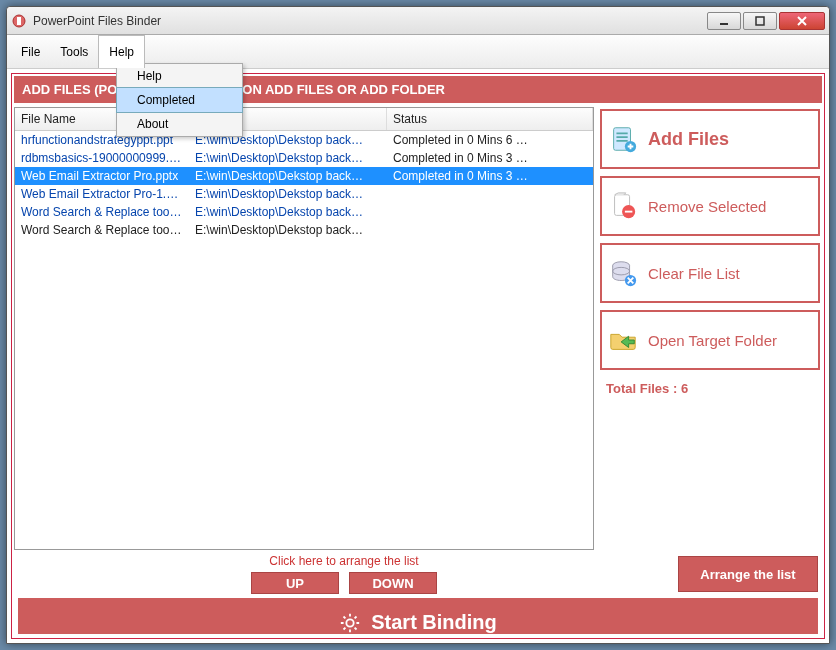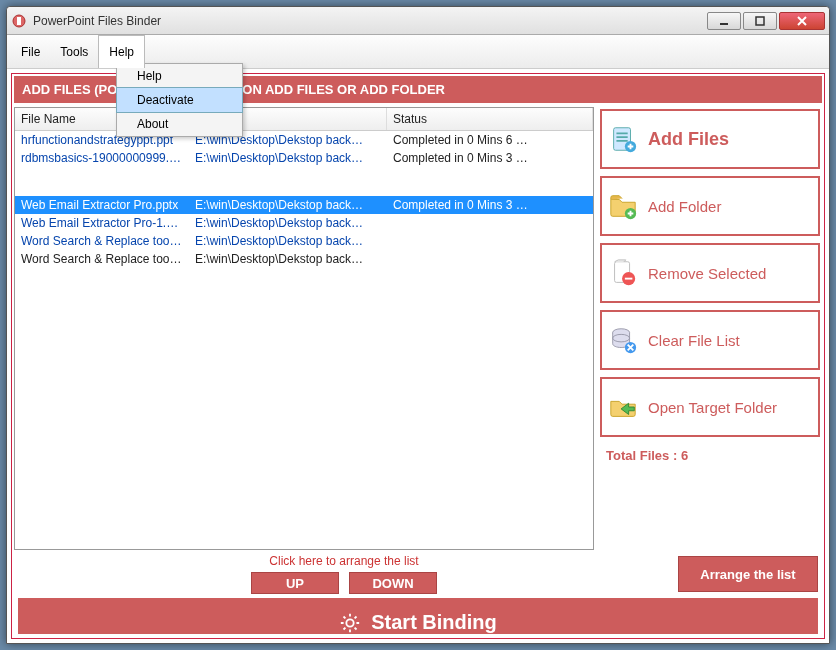--- a/index.html
+++ b/index.html
@@ -20,21 +20,21 @@
 .dropdown-item.hi { background:#c2e0ff; border:1px solid #7ab; margin:-1px; position:relative;}
 .inner { flex:1; border:1px solid #c24; margin:4px; padding:2px; display:flex; flex-direction:column; gap:4px; overflow:hidden;}
 .banner { background:#cd5c5c; color:#fff; font-weight:bold; font-size:13px; padding:6px 8px;}
 .center-row { flex:1; display:flex; gap:4px; overflow:hidden;}
 .table-wrap { flex:1; border:1px solid #999; background:#fff; font-size:12px; overflow:hidden; display:flex; flex-direction:column;}
 .thead { display:flex; background:linear-gradient(#fdfdfd,#eee); border-bottom:1px solid #ccc;}
 .th { padding:4px 6px; border-right:1px solid #ddd; font-size:12px; color:#222;}
 .th.c1 { width:174px;} .th.c2 { width:198px;} .th.c3 { flex:1;}
 .tbody { flex:1; overflow:auto;}
 .tr { display:flex; height:18px; align-items:center;}
-.tr.sel { background:#1e90ff; color:#fff;margin-top:29px;}
+.tr.sel { background:#1e90ff; color:#fff;}
 .tr.sel .td { color:#fff;}
 .td { padding:1px 6px; white-space:nowrap; overflow:hidden; text-overflow:ellipsis; font-size:12px;}
 .td.c1{width:174px; color:#0645ad;} .td.c2{width:198px; color:#0645ad;} .td.c3{flex:1; color:#222;}
 .tr.plain .td{color:#222;}
 .side { width:224px; display:flex; flex-direction:column; gap:7px; padding:2px;}
 .side-btn { border:2px solid #cd5c5c; background:#fff; padding:8px 6px; display:flex; align-items:center; gap:10px; font-size:15px; color:#cd5c5c; height:60px;}
 .side-btn .icon { width:30px; height:30px; display:flex; align-items:center; justify-content:center;}
 .side-btn.add-files .lbl{font-size:18px; font-weight:bold;}
 .total { color:#cd5c5c; font-size:13px; padding:4px 6px; font-weight:600;}
 .arrange-row { display:flex; align-items:center; gap:8px; padding:0 4px;}
@@ -80,21 +80,21 @@
   </div>
 
   <div class="menubar">
     <div class="menu-item">File</div>
     <div class="menu-item">Tools</div>
     <div class="menu-item active">Help</div>
   </div>
 
   <div class="dropdown">
     <div class="dropdown-item">Help</div>
-    <div class="dropdown-item hi">Deactivate</div>
+    <div class="dropdown-item hi">Completed</div>
     <div class="dropdown-item">About</div>
   </div>
 
   <div class="inner">
     <div class="banner">ADD FILES (POWERPOINT), CLICK ON ADD FILES OR ADD FOLDER</div>
 
     <div class="center-row">
       <div class="table-wrap">
         <div class="thead">
           <div class="th c1">File Name</div>
@@ -139,31 +139,20 @@
         <div class="side-btn add-files">
           <span class="icon">
             <svg viewBox="0 0 32 32">
                 <rect x="6" y="4" width="18" height="24" rx="2" fill="#cfe8ff" stroke="#5aa"></rect>
                 <path d="M9 10h12M9 14h12M9 18h12" stroke="#5aa" stroke-width="2"></path>
                 <circle cx="24" cy="24" r="6" fill="#4ad"></circle>
                 <path d="M24 21v6M21 24h6" stroke="#fff" stroke-width="2"></path>
               </svg>
           </span>
           <span class="lbl">Add Files</span>
-        </div>
-        <div class="side-btn">
-          <span class="icon">
-            <svg viewBox="0 0 32 32">
-                <path d="M3 9h9l3 3h14v13a2 2 0 0 1-2 2H5a2 2 0 0 1-2-2z" fill="#f4d06f" stroke="#c9a227"></path>
-                <path d="M3 9V7a2 2 0 0 1 2-2h7l3 3" fill="#e6b84c" stroke="#c9a227"></path>
-                <circle cx="24" cy="24" r="6" fill="#5b5"></circle>
-                <path d="M24 21v6M21 24h6" stroke="#fff" stroke-width="2"></path>
-              </svg>
-          </span>
-          <span>Add Folder</span>
         </div>
         <div class="side-btn">
           <span class="icon">
             <svg viewBox="0 0 32 32">
                 <rect x="7" y="4" width="16" height="22" rx="2" fill="#fff" stroke="#bbb"></rect>
                 <path d="M7 4l4-2h8l-2 2" fill="#eee" stroke="#bbb"></path>
                 <circle cx="22" cy="22" r="7" fill="#e55"></circle>
                 <rect x="18" y="21" width="8" height="2" fill="#fff"></rect>
               </svg>
           </span>

